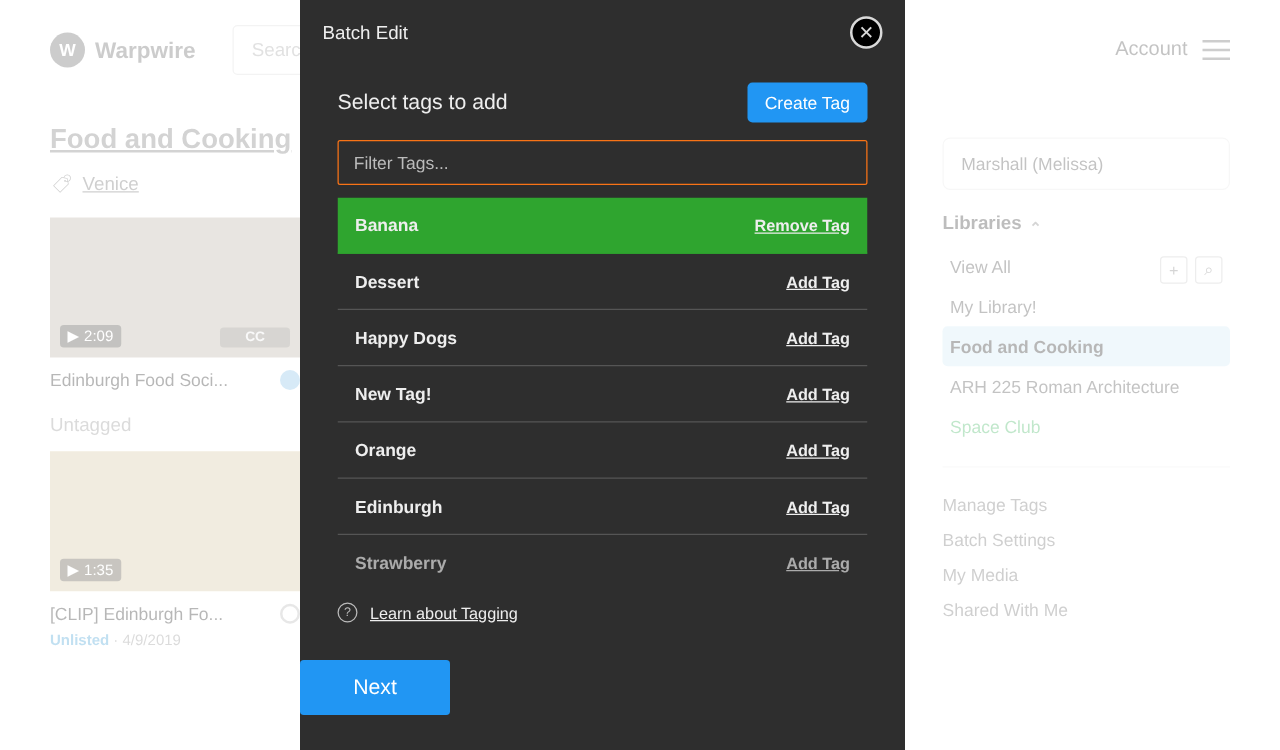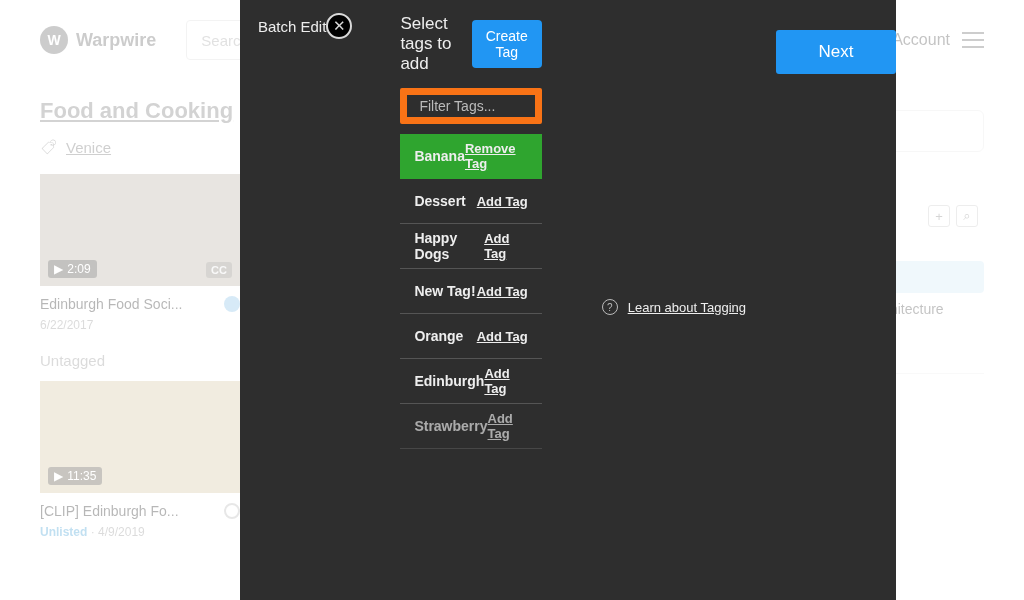--- a/index.html
+++ b/index.html
@@ -24,21 +24,21 @@
 
   .tag-row { display: flex; align-items: center; gap: 8px; color: #777; font-size: 15px; margin-bottom: 18px; }
   .tag-row a { color: #777; text-decoration: underline; }
   .tag-ico { width: 18px; height: 18px; transform: rotate(90deg); }
   .tag-ico::before { content: "🏷"; font-size: 14px; filter: grayscale(1); }
 
   .card { width: 200px; margin-bottom: 20px; }
   .card .thumb { width: 200px; height: 112px; background: #bdb6a8; position: relative; }
   .card .thumb2 { background: #d8c9a5; }
   .card .badge { position: absolute; bottom: 8px; left: 8px; background: rgba(0,0,0,.55); color: #fff; font-size: 12px; padding: 2px 6px; border-radius: 3px; display: flex; align-items: center; gap: 4px; }
-  .cc { position: absolute; bottom: 8px; right: 8px; background: rgba(0,0,0,.25); color: #eee; font-size: 11px; padding: 2px 5px; border-radius: 3px; font-weight: 600; }
+  .cc { position: absolute; bottom: 8px; right: 8px; background: rgba(0,0,0,.25); color: #eee; font-size: 11px; padding: 2px 20px; border-radius: 3px; font-weight: 600; }
   .card .meta { padding: 10px 0 0; font-size: 14px; position: relative; }
   .card .title { color: #333; overflow: hidden; white-space: nowrap; text-overflow: ellipsis; width: 170px; }
   .card .date { color: #999; font-size: 12px; margin-top: 6px; }
   .card .status-dot { position: absolute; right: 0; top: 10px; width: 16px; height: 16px; border-radius: 50%; background: #8cc3e8; }
   .card .status-ring { position: absolute; right: 0; top: 10px; width: 16px; height: 16px; border-radius: 50%; border: 2px solid #bbb; }
   .unlisted { color: #4fa5d8; font-weight: 600; font-size: 12px; }
   .section-label { color: #999; font-size: 15px; margin-bottom: 12px; }
 
   
   .right { padding-top: 30px; font-size: 14px; color: #555; }
@@ -51,44 +51,44 @@
   .right .lib-actions { float: right; display: flex; gap: 6px; }
   .right .lib-actions span { width: 22px; height: 22px; border: 1px solid #ccc; border-radius: 3px; display: inline-flex; align-items: center; justify-content: center; font-size: 13px; color: #888; }
   .right .view-row { clear: both; }
   .right .divider { height: 1px; background: #eee; margin: 16px 0; }
   .right .links li { padding: 6px 0; color: #777; }
 
   
   .overlay { position: absolute; inset: 0; background: rgba(255,255,255,.65); }
 
   
-  .modal { position: absolute; top: 0; left: 240px; width: 656px; height: 600px; background: #2e2e2e; color: #eee; display: flex; flex-direction: row; }
+  .modal { position: absolute; top: 0; left: 240px; width: 484px; height: 600px; background: #2e2e2e; color: #eee; display: flex; flex-direction: column; }
   .modal-header { height: 52px; display: flex; align-items: center; justify-content: space-between; padding: 0 18px; }
   .modal-header .title { font-size: 15px; font-weight: 400; }
   .modal-header .close { width: 26px; height: 26px; border: 2px solid #d9d9d9; border-radius: 50%; display: flex; align-items: center; justify-content: center; color: #d9d9d9; font-size: 15px; cursor: pointer; background: #000; }
 
   .modal-body { padding: 14px 30px 0; flex: 1; overflow: hidden; display: flex; flex-direction: column; }
   .modal-sub { display: flex; align-items: center; justify-content: space-between; margin-bottom: 14px; }
   .modal-sub h2 { font-size: 17px; font-weight: 400; color: #eee; }
   .btn-create { background: #2196f3; color: #fff; border: none; padding: 8px 14px; border-radius: 4px; font-size: 14px; cursor: pointer; }
 
-  .filter { width: 100%; height: 36px; background: transparent; border: 7px solid #f97316; color: #bbb; padding: 0 12px; font-size: 14px; border-radius: 2px; margin-bottom: 10px; }
+  .filter { width: 100%; height: 36px; background: transparent; border: 1px solid #f97316; color: #bbb; padding: 0 12px; font-size: 14px; border-radius: 2px; margin-bottom: 10px; }
   .filter::placeholder { color: #bbb; }
 
   .tag-list { flex: 1; overflow: hidden; }
   .tag-item { display: flex; align-items: center; justify-content: space-between; height: 45px; padding: 0 14px; border-bottom: 1px solid #555; font-size: 14px; font-weight: bold; }
   .tag-item.selected { background: #2fa52f; border-bottom-color: #2fa52f; }
   .tag-item .action { text-decoration: underline; font-size: 13px; cursor: pointer; }
   .tag-item.partial { opacity: .65; }
 
   .learn { display: flex; align-items: center; gap: 10px; font-size: 13px; color: #ccc; padding: 14px 30px 0; }
   .learn a { color: #eee; text-decoration: underline; }
   .learn .q { width: 16px; height: 16px; border: 1.5px solid #bbb; border-radius: 50%; display: inline-flex; align-items: center; justify-content: center; font-size: 10px; color: #bbb; }
 
-  .modal-footer { display: flex; justify-content: flex-end; padding: 30px 0 28px; }
+  .modal-footer { display: flex; justify-content: flex-start; padding: 30px 0 28px; }
   .btn-next { background: #2196f3; color: #fff; border: none; width: 120px; height: 44px; border-radius: 3px; font-size: 17px; cursor: pointer; }
 
   .chev::after { content: "⌃"; font-size: 12px; color: #888; position: relative; top: 3px; }
 </style>
 </head>
 <body>
 
 <div class="header">
   <div class="logo">
     <div class="logo-mark">W</div>
@@ -116,30 +116,29 @@
       <a href="#">Venice</a>
     </div>
 
     <div class="card">
       <div class="thumb">
         <div class="badge">▶ <span>2:09</span></div>
         <div class="cc">CC</div>
       </div>
       <div class="meta">
         <div class="title">Edinburgh Food Soci...</div>
-        <div class="date">6/22/2017</div>
         <div class="status-dot"></div>
       </div>
     </div>
 
     <div class="section-label">Untagged</div>
 
     <div class="card">
       <div class="thumb thumb2">
-        <div class="badge">▶ <span>11:35</span></div>
+        <div class="badge">▶ <span>1:35</span></div>
       </div>
       <div class="meta">
         <div class="title">[CLIP] Edinburgh Fo...</div>
         <div class="date">
           <span class="unlisted">Unlisted</span>
           · <span>4/9/2019</span>
         </div>
         <div class="status-ring"></div>
       </div>
     </div>

